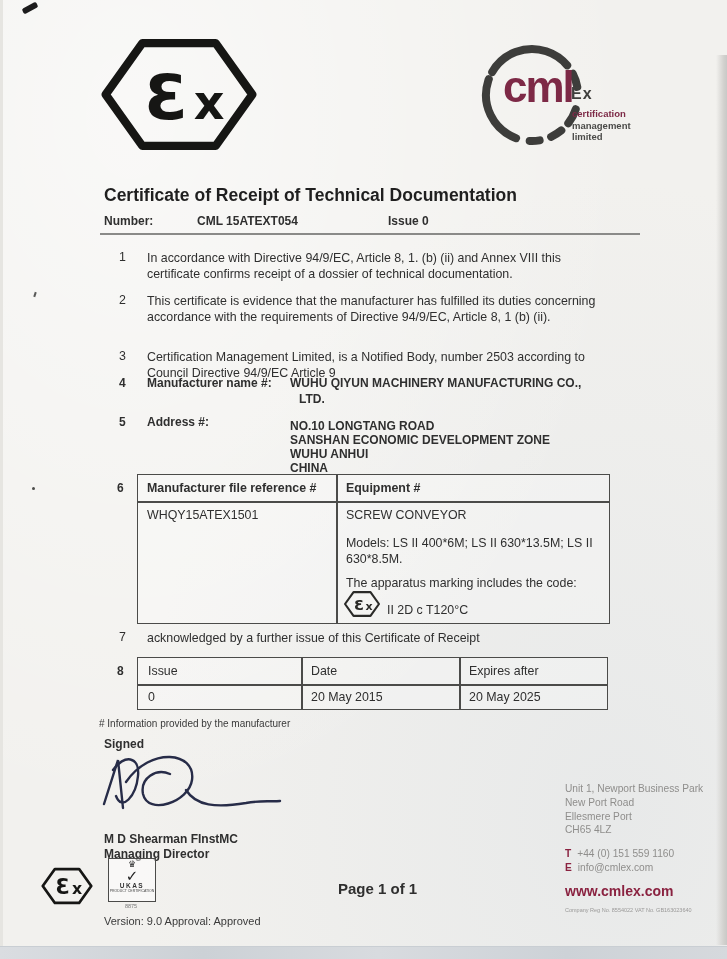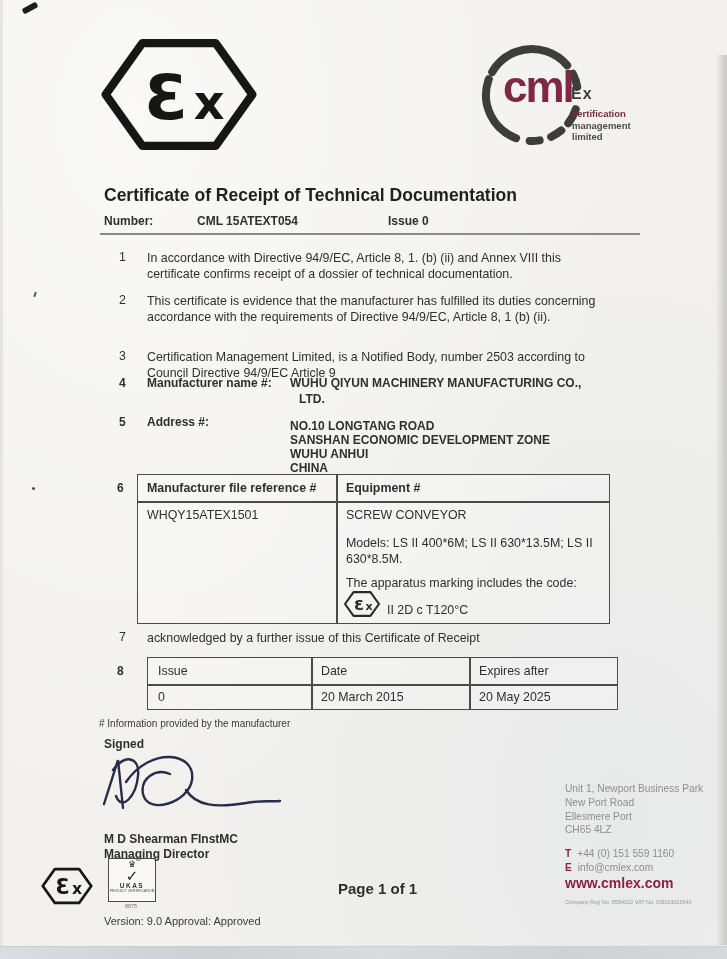--- a/index.html
+++ b/index.html
@@ -153,29 +153,29 @@
   </div>
 
   <div class="clause" style="top:630px">
     <span class="cnum">7</span>
     <div class="ctext">
       <div>acknowledged by a further issue of this Certificate of Receipt</div>
     </div>
   </div>
 
   <div class="abs txt" style="left:117px;top:663px">8</div>
-  <div class="tbl" style="left:147px;top:657px;width:469px;height:51px">
+  <div class="tbl" style="left:137px;top:657px;width:469px;height:51px">
     <div class="vdiv" style="left:163px"></div>
     <div class="vdiv" style="left:321px"></div>
     <div class="hdiv" style="top:26px"></div>
     <div class="cell" style="left:10px;top:6px">Issue</div>
     <div class="cell" style="left:173px;top:6px">Date</div>
     <div class="cell" style="left:331px;top:6px">Expires after</div>
     <div class="cell" style="left:10px;top:32px">0</div>
-    <div class="cell" style="left:173px;top:32px">20 March 2015</div>
+    <div class="cell" style="left:173px;top:32px">20 May 2015</div>
     <div class="cell" style="left:331px;top:32px">20 May 2025</div>
   </div>
 
   <div class="abs footnote" style="left:99px;top:718px"># Information provided by the manufacturer</div>
 
   <div class="abs txt" style="left:104px;top:736px">Signed</div>
   <svg class="abs" style="left:96px;top:752px" width="202" height="74" viewBox="0 0 202 74">
     <g fill="none" stroke="#272c48" stroke-width="2.4" stroke-linecap="round">
       <path d="M8 52 L22 8 L27 56"></path>
       <path d="M17 18 C28 2 44 4 42 24 C40 44 26 60 20 44"></path>
@@ -206,17 +206,17 @@
     <div class="c-addr">Unit 1, Newport Business Park</div>
     <div class="c-addr">New Port Road</div>
     <div class="c-addr">Ellesmere Port</div>
     <div class="c-addr">CH65 4LZ</div>
     <div class="c-row" style="margin-top:10px">
       <span class="c-pre">T</span><span>+44 (0) 151 559 1160</span>
     </div>
     <div class="c-row">
       <span class="c-pre">E</span><span>info@cmlex.com</span>
     </div>
-    <div class="c-web" style="">www.cmlex.com</div>
+    <div class="c-web" style="margin-top:8px">www.cmlex.com</div>
     <div class="c-reg" style="margin-top:8px">Company Reg No. 8554022   VAT No. GB163023640</div>
   </div>
 
 </div>
 
 </body></html>

